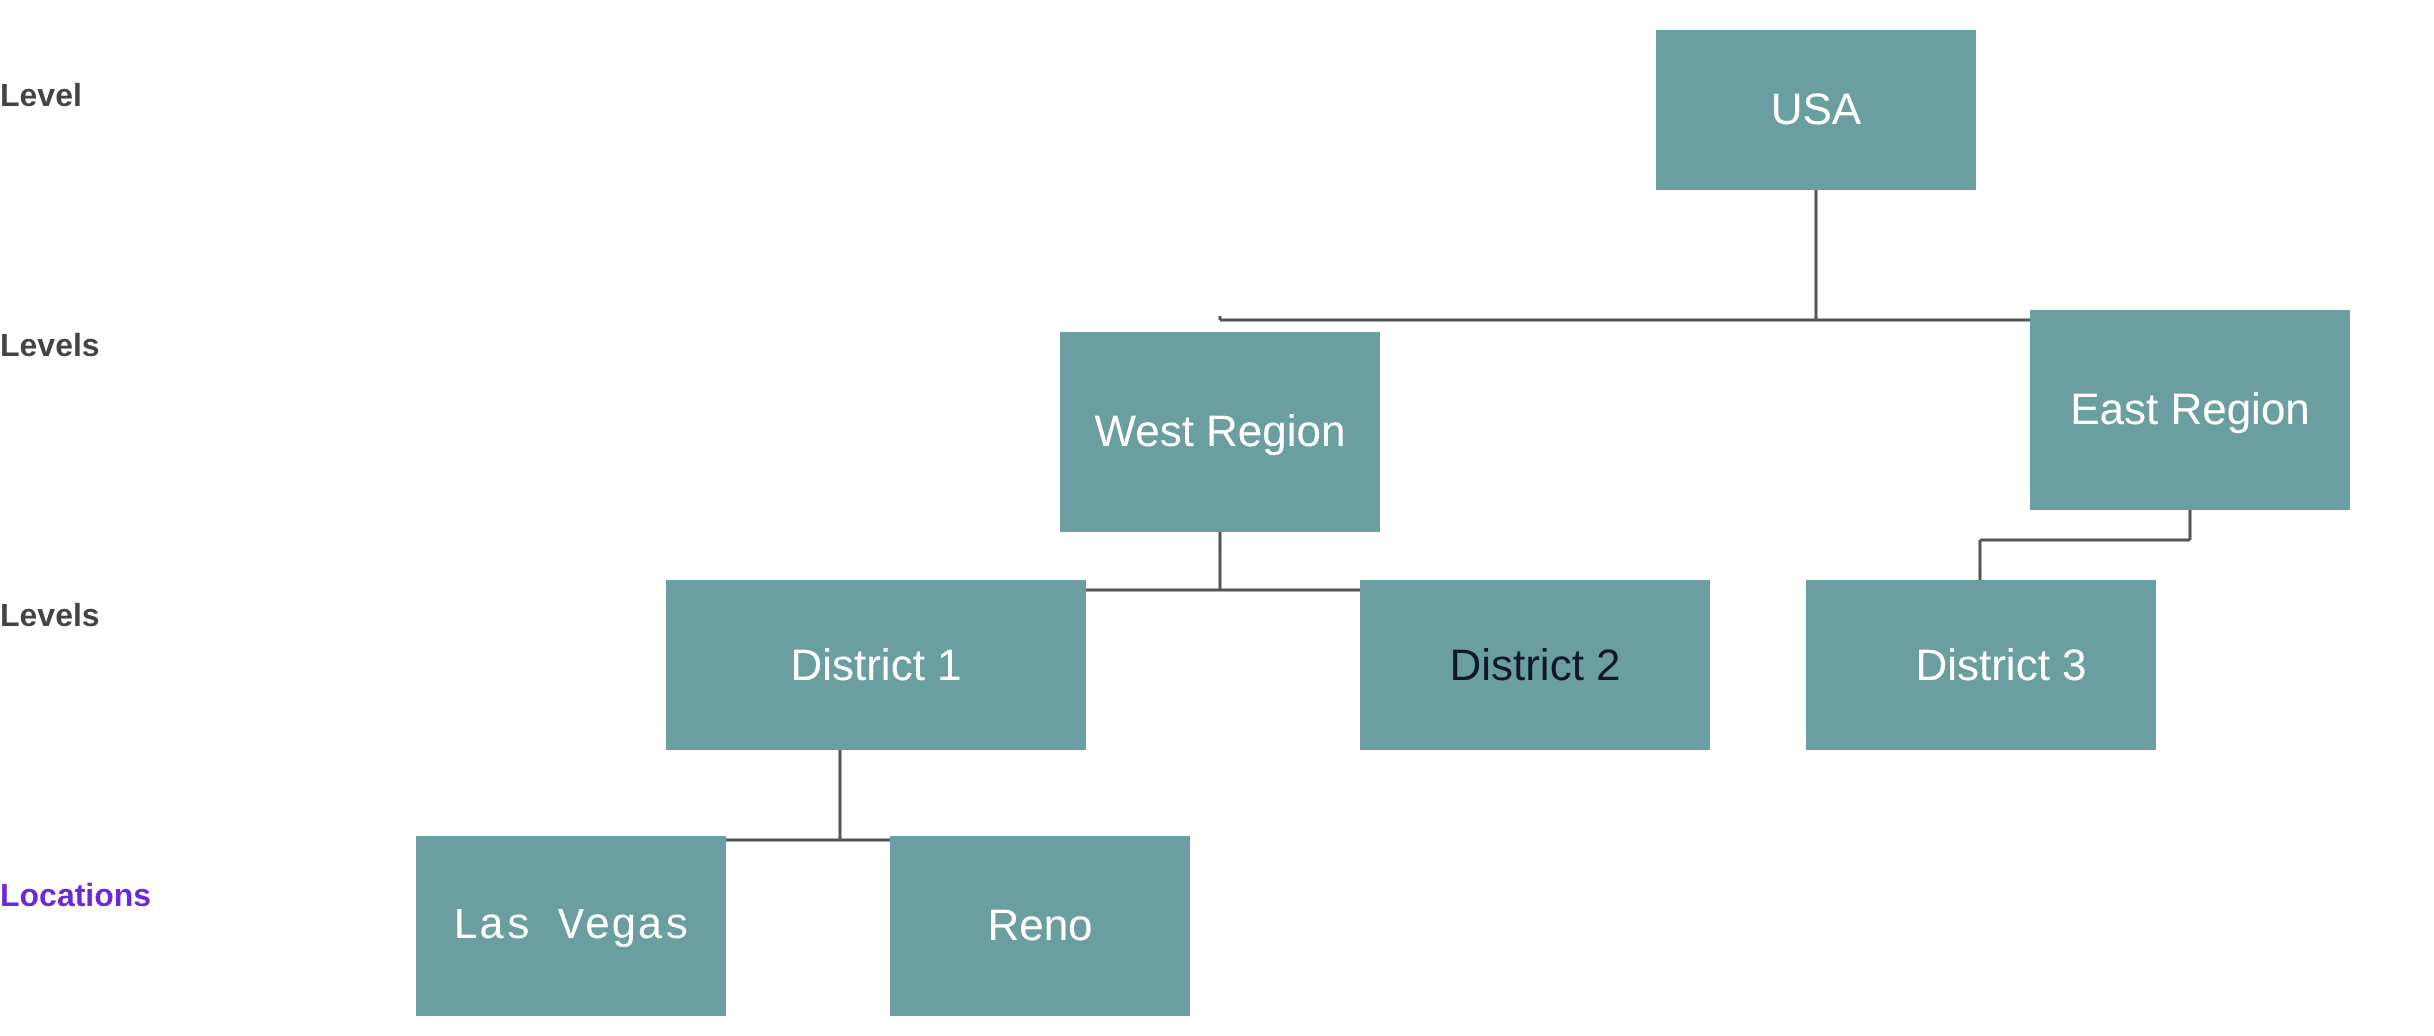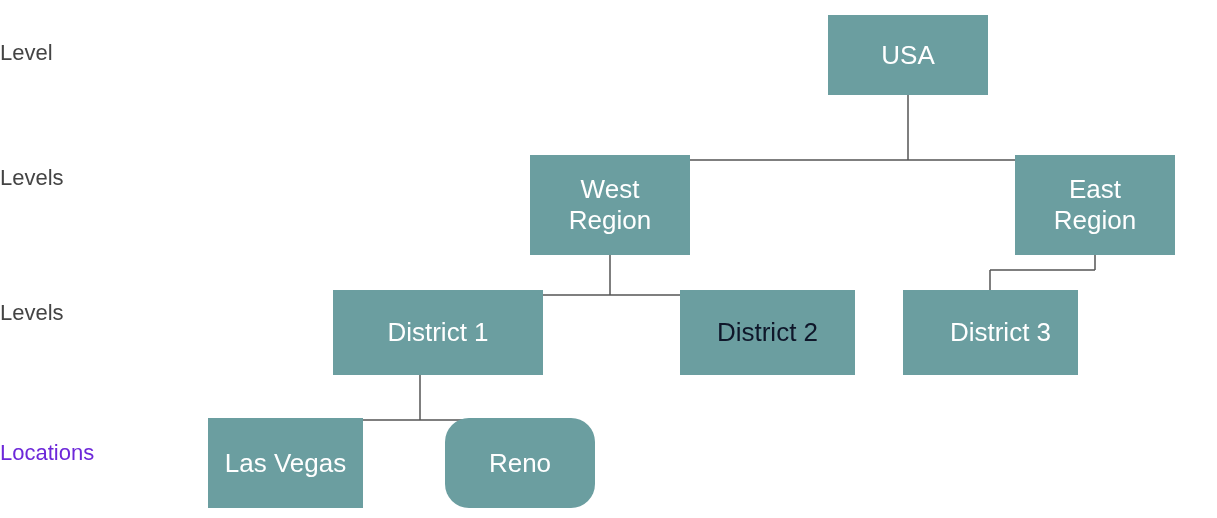--- a/index.html
+++ b/index.html
@@ -15,36 +15,36 @@
     .diagram-container {
       position: relative;
       width: 1217px;
       height: 518px;
     }
 
     
     .row-label {
       position: absolute;
       left: 0;
-      font-size: 22px;
+      font-size: 16px;
       color: #444;
-      font-weight: 400;
+      font-weight: 700;
     }
 
     
     .node {
       position: absolute;
       background: #6b9ea0;
       color: #fff;
-      font-size: 26px;
+      font-size: 22px;
       font-weight: 400;
       display: flex;
       align-items: center;
       justify-content: center;
-      text-align: center;
+      text-align: right;
       padding: 8px 12px;
     }
 
     
     .connectors {
       position: absolute;
       top: 0;
       left: 0;
       width: 1217px;
       height: 518px;
@@ -87,30 +87,30 @@
     <line x1="990" y1="270" x2="990" y2="290" style="stroke: rgb(85, 85, 85);"></line>
 
     <line x1="420" y1="375" x2="420" y2="420" style="stroke: rgb(85, 85, 85);"></line>
     <line x1="285" y1="420" x2="520" y2="420" style="stroke: rgb(85, 85, 85);"></line>
     <line x1="285" y1="420" x2="285" y2="418" style="stroke: rgb(85, 85, 85);"></line>
     <line x1="520" y1="420" x2="520" y2="418" style="stroke: rgb(85, 85, 85);"></line>
   </svg>
 
   <div class="node" style="left: 828px; top: 15px; width: 160px; height: 80px; background: rgb(107, 158, 160); color: rgb(255, 255, 255);">USA</div>
 
-  <div class="node" style="left: 530px; top: 155px; width: 160px; height: 100px; background: rgb(107, 158, 160); color: rgb(255, 255, 255);">West
+  <div class="node" style="left: 530px; top: 166px; width: 160px; height: 100px; background: rgb(107, 158, 160); color: rgb(255, 255, 255);">West
 Region</div>
 
   <div class="node" style="left: 1015px; top: 155px; width: 160px; height: 100px; background: rgb(107, 158, 160); color: rgb(255, 255, 255);">East
 Region</div>
 
   <div class="node" style="left: 333px; top: 290px; width: 210px; height: 85px; background: rgb(107, 158, 160); color: rgb(255, 255, 255);">District 1</div>
 
   <div class="node" style="left: 680px; top: 290px; width: 175px; height: 85px; background: rgb(107, 158, 160); color: #0f172a;">District 2</div>
 
   <div class="node" style="left: 903px; top: 290px; width: 175px; height: 85px; background: rgb(107, 158, 160); color: rgb(255, 255, 255); padding-left: 32px;">District 3</div>
 
-  <div class="node" style="left: 208px; top: 418px; width: 155px; height: 90px; background: rgb(107, 158, 160); color: rgb(255, 255, 255);">Las
+  <div class="node" style="left: 208px; top: 418px; width: 155px; height: 90px; background: rgb(107, 158, 160); color: rgb(255, 255, 255); font-family: Liberation Mono, monospace;">Las
 Vegas</div>
 
-  <div class="node" style="left: 445px; top: 418px; width: 150px; height: 90px; background: rgb(107, 158, 160); color: rgb(255, 255, 255); border-radius: 24px;">Reno</div>
+  <div class="node" style="left: 445px; top: 418px; width: 150px; height: 90px; background: rgb(107, 158, 160); color: rgb(255, 255, 255);">Reno</div>
 
 </div>
 
 </body></html>

